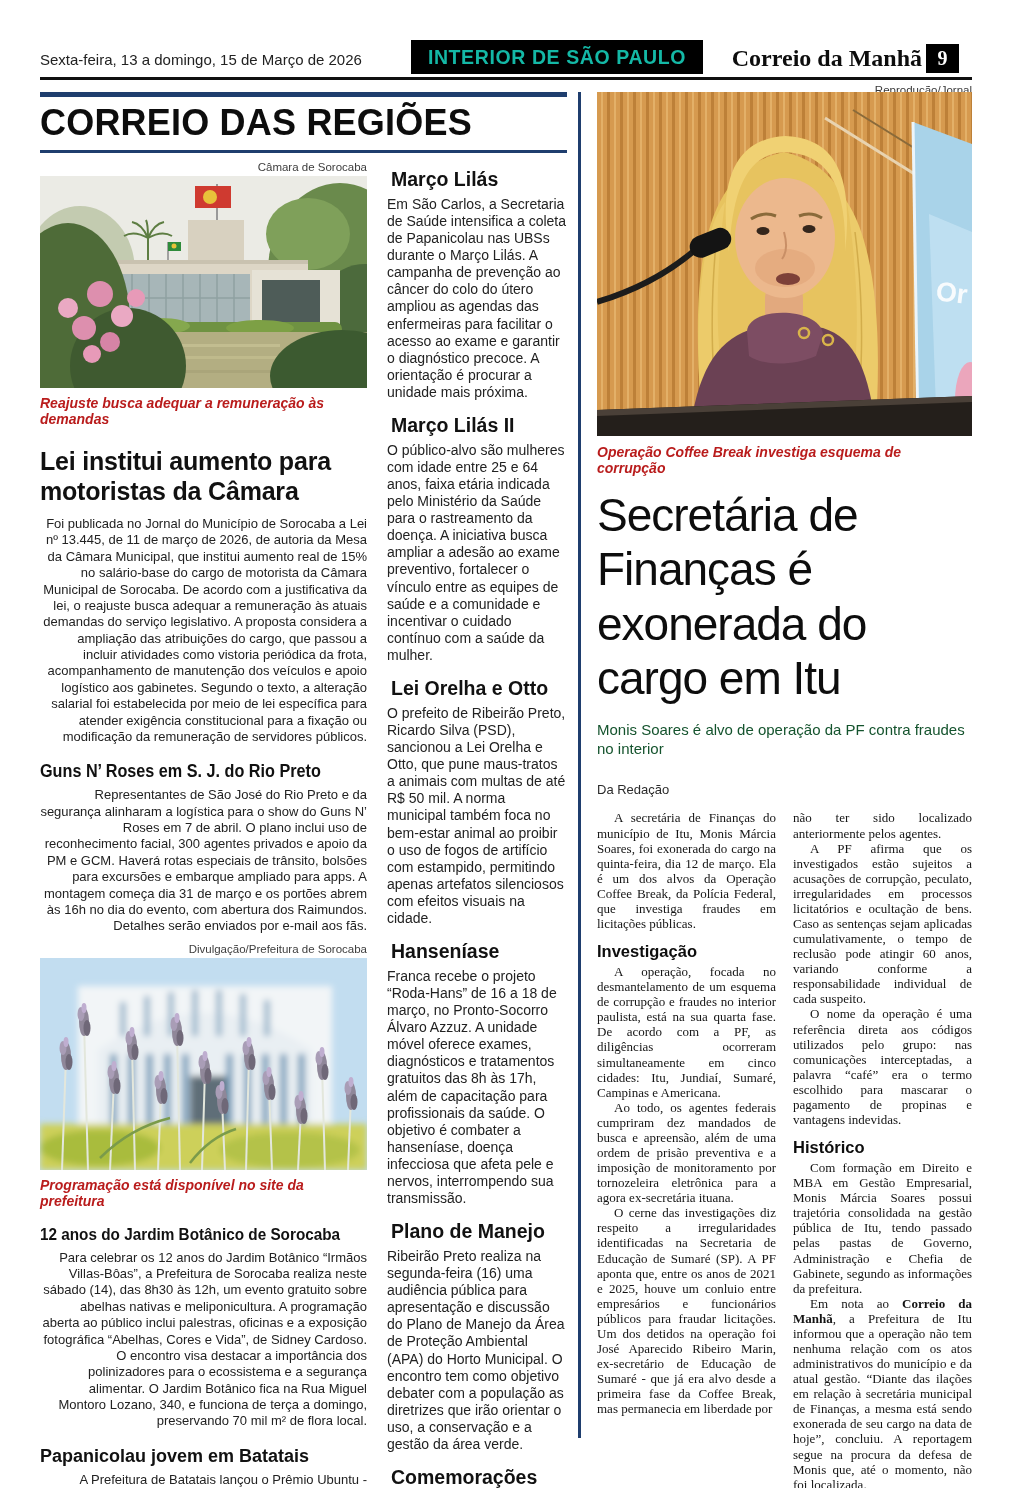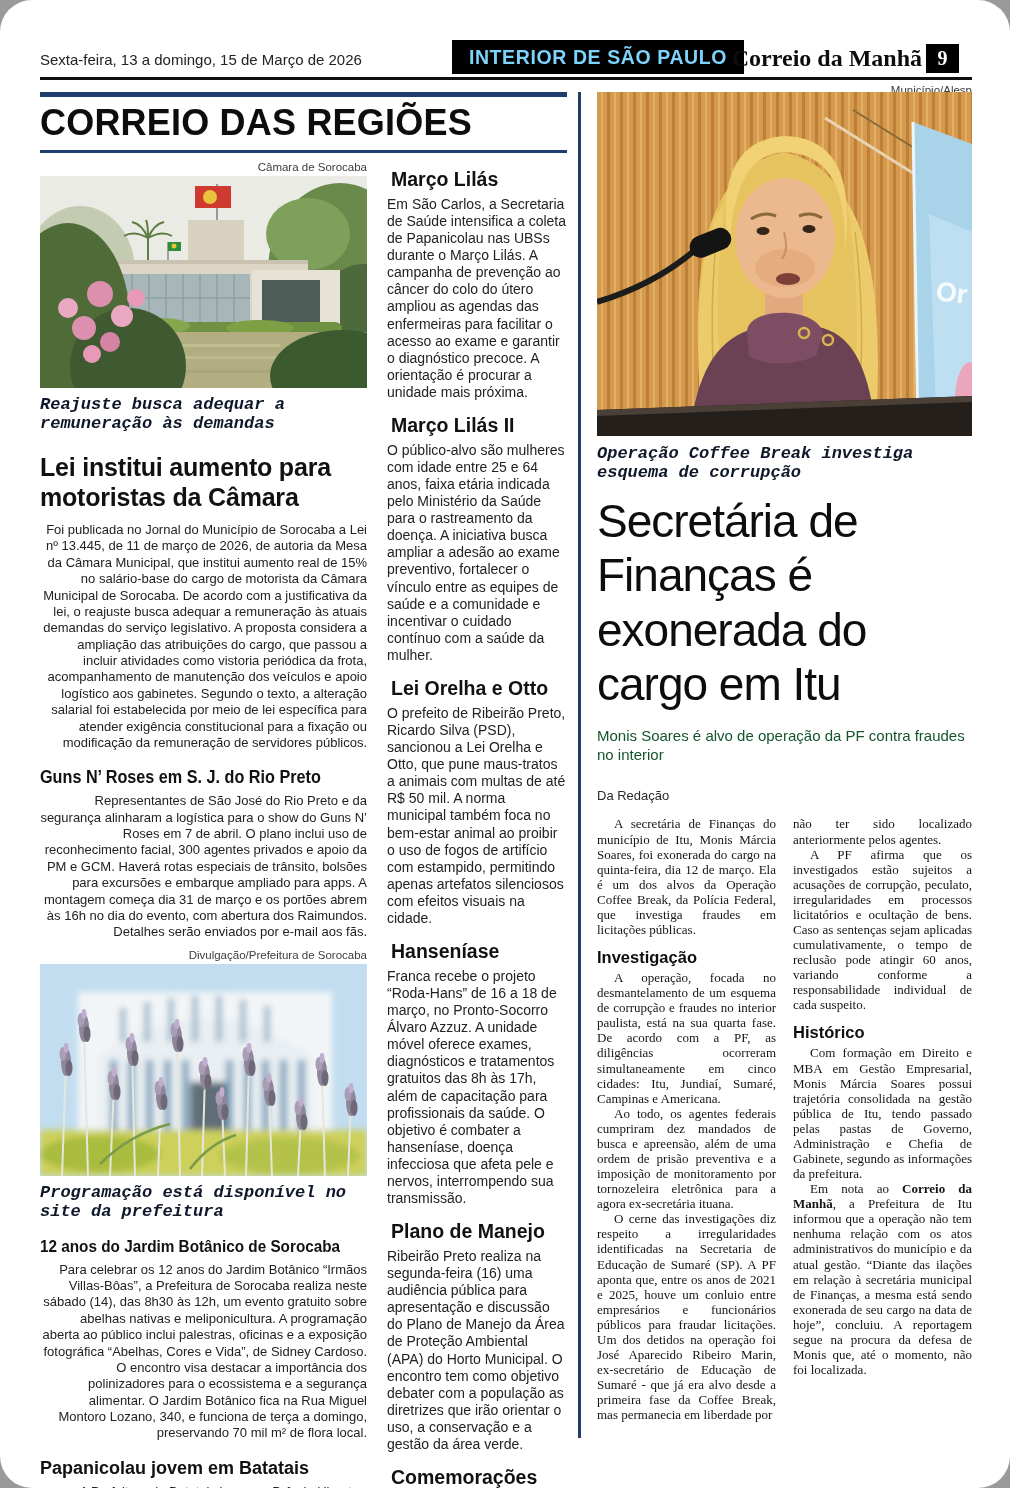--- a/index.html
+++ b/index.html
@@ -1,39 +1,39 @@
 <!DOCTYPE html>
 <html lang="pt-BR"><head>
 <meta charset="utf-8">
 <style>
   html,body{margin:0;padding:0;background:#9a9a9a;}
   .page{position:relative;width:1010px;height:1488px;background:#ffffff;margin:0 auto;
-        font-family:"Liberation Sans",sans-serif;color:#1c1c1c;overflow:hidden;border-radius:32px;}
+        font-family:"Liberation Sans",sans-serif;color:#1c1c1c;overflow:hidden;}
   
   .date{position:absolute;left:40px;top:51px;font-size:15px;color:#222;}
-  .banner{position:absolute;left:452px;top:40px;width:292px;height:34px;background:#000;
-          color:#7dd3fc;font-weight:bold;font-size:19.5px;letter-spacing:.6px;
+  .banner{position:absolute;left:411px;top:40px;width:292px;height:34px;background:#000;
+          color:#14b8a6;font-weight:bold;font-size:19.5px;letter-spacing:.6px;
           display:flex;align-items:center;justify-content:center;}
   .masthead{position:absolute;right:88px;top:45px;font-family:"Liberation Serif",serif;
             font-weight:bold;font-size:24px;color:#0d0d0d;}
   .pagenum{position:absolute;left:926px;top:44px;width:33px;height:29px;background:#000;
            color:#fff;font-family:"Liberation Serif",serif;font-weight:bold;font-size:20px;
            display:flex;align-items:center;justify-content:center;}
   .header-rule{position:absolute;left:40px;right:38px;top:77px;height:3px;background:#101010;}
   .top-credit{position:absolute;right:38px;top:84px;font-size:11.5px;color:#3a3a3a;}
   
   .regions{position:absolute;left:40px;top:92px;width:527px;}
   .rule-navy-thick{height:5px;background:#1f3e6e;}
   .rule-navy-thin{height:3px;background:#1f3e6e;}
   .regions h1{font-size:36px;font-weight:bold;letter-spacing:.2px;margin:5px 0 6px;color:#0d0d0d;}
   .cols{display:flex;gap:20px;margin-top:6px;}
   .colA{width:327px;flex:none;}
   .colB{width:180px;flex:none;}
   .credit{font-size:11.5px;color:#3d3d3d;text-align:right;margin:2px 0 3px;}
-  .caption{font-style:italic;font-weight:bold;font-size:17px;color:#0f172a;margin:7px 0 0;font-family:Liberation Mono, monospace;}
+  .caption{font-style:italic;font-weight:bold;font-size:14px;color:#b91c1c;margin:7px 0 0;}
   .colA h2{font-size:25px;line-height:1.2;letter-spacing:-.2px;margin:19px 0 10px;color:#111;}
   .colA h3{font-size:18px;margin:16px 0 5px;color:#111;white-space:nowrap;overflow:visible;
            transform-origin:0 50%;}
   .colA h3.squeeze{transform:scaleX(.9);}
   .colA p{font-size:13px;line-height:1.26;margin:0;color:#222;text-align:right;}
   .colB h3{font-size:19.5px;margin:13px 4px 5px;color:#111;}
   .colB h3:first-child{margin-top:9px;}
   .colB p{font-size:14px;line-height:1.22;margin:0;color:#222;}
   
   .vdiv{position:absolute;left:578px;top:92px;width:3px;height:1346px;background:#1f3e6e;}
@@ -56,21 +56,21 @@
 </head>
 <body>
 
 <div class="page">
 
   <div class="date">Sexta-feira, 13 a domingo, 15 de Março de 2026</div>
   <div class="banner">INTERIOR DE SÃO PAULO</div>
   <div class="masthead">Correio da Manhã</div>
   <div class="pagenum">9</div>
   <div class="header-rule"></div>
-  <div class="top-credit">Município/Alesp</div>
+  <div class="top-credit">Reprodução/Jornal</div>
 
   <div class="regions">
     <div class="rule-navy-thick"></div>
     <h1>CORREIO DAS REGIÕES</h1>
     <div class="rule-navy-thin"></div>
 
     <div class="cols">
       <div class="colA">
         <div class="credit">Câmara de Sorocaba</div>
 
@@ -297,20 +297,21 @@
       <div class="artcol">
         <p>A secretária de Finanças do município de Itu, Monis Márcia Soares, foi exonerada do cargo na quinta-feira, dia 12 de março. Ela é um dos alvos da Operação Coffee Break, da Polícia Federal, que investiga fraudes em licitações públicas.</p>
         <h4>Investigação</h4>
         <p>A operação, focada no desmantelamento de um esquema de corrupção e fraudes no interior paulista, está na sua quarta fase. De acordo com a PF, as diligências ocorreram simultaneamente em cinco cidades: Itu, Jundiaí, Sumaré, Campinas e Americana.</p>
         <p>Ao todo, os agentes federais cumpriram dez mandados de busca e apreensão, além de uma ordem de prisão preventiva e a imposição de monitoramento por tornozeleira eletrônica para a agora ex-secretária ituana.</p>
         <p>O cerne das investigações diz respeito a irregularidades identificadas na Secretaria de Educação de Sumaré (SP). A PF aponta que, entre os anos de 2021 e 2025, houve um conluio entre empresários e funcionários públicos para fraudar licitações. Um dos detidos na operação foi José Aparecido Ribeiro Marin, ex-secretário de Educação de Sumaré - que já era alvo desde a primeira fase da Coffee Break, mas permanecia em liberdade por</p>
       </div>
       <div class="artcol">
         <p class="noindent">não ter sido localizado anteriormente pelos agentes.</p>
         <p>A PF afirma que os investigados estão sujeitos a acusações de corrupção, peculato, irregularidades em processos licitatórios e ocultação de bens. Caso as sentenças sejam aplicadas cumulativamente, o tempo de reclusão pode atingir 60 anos, variando conforme a responsabilidade individual de cada suspeito.</p>
+        <p>O nome da operação é uma referência direta aos códigos utilizados pelo grupo: nas comunicações interceptadas, a palavra “café” era o termo escolhido para mascarar o pagamento de propinas e vantagens indevidas.</p>
         <h4>Histórico</h4>
         <p>Com formação em Direito e MBA em Gestão Empresarial, Monis Márcia Soares possui trajetória consolidada na gestão pública de Itu, tendo passado pelas pastas de Governo, Administração e Chefia de Gabinete, segundo as informações da prefeitura.</p>
         <p><span>Em nota ao </span><span class="b">Correio da Manhã</span><span>, a Prefeitura de Itu informou que a operação não tem nenhuma relação com os atos administrativos do município e da atual gestão. “Diante das ilações em relação à secretária municipal de Finanças, a mesma está sendo exonerada de seu cargo na data de hoje”, concluiu. A reportagem segue na procura da defesa de Monis que, até o momento, não foi localizada.</span></p>
       </div>
     </div>
   </div>
 
 </div>
 
 </body></html>

